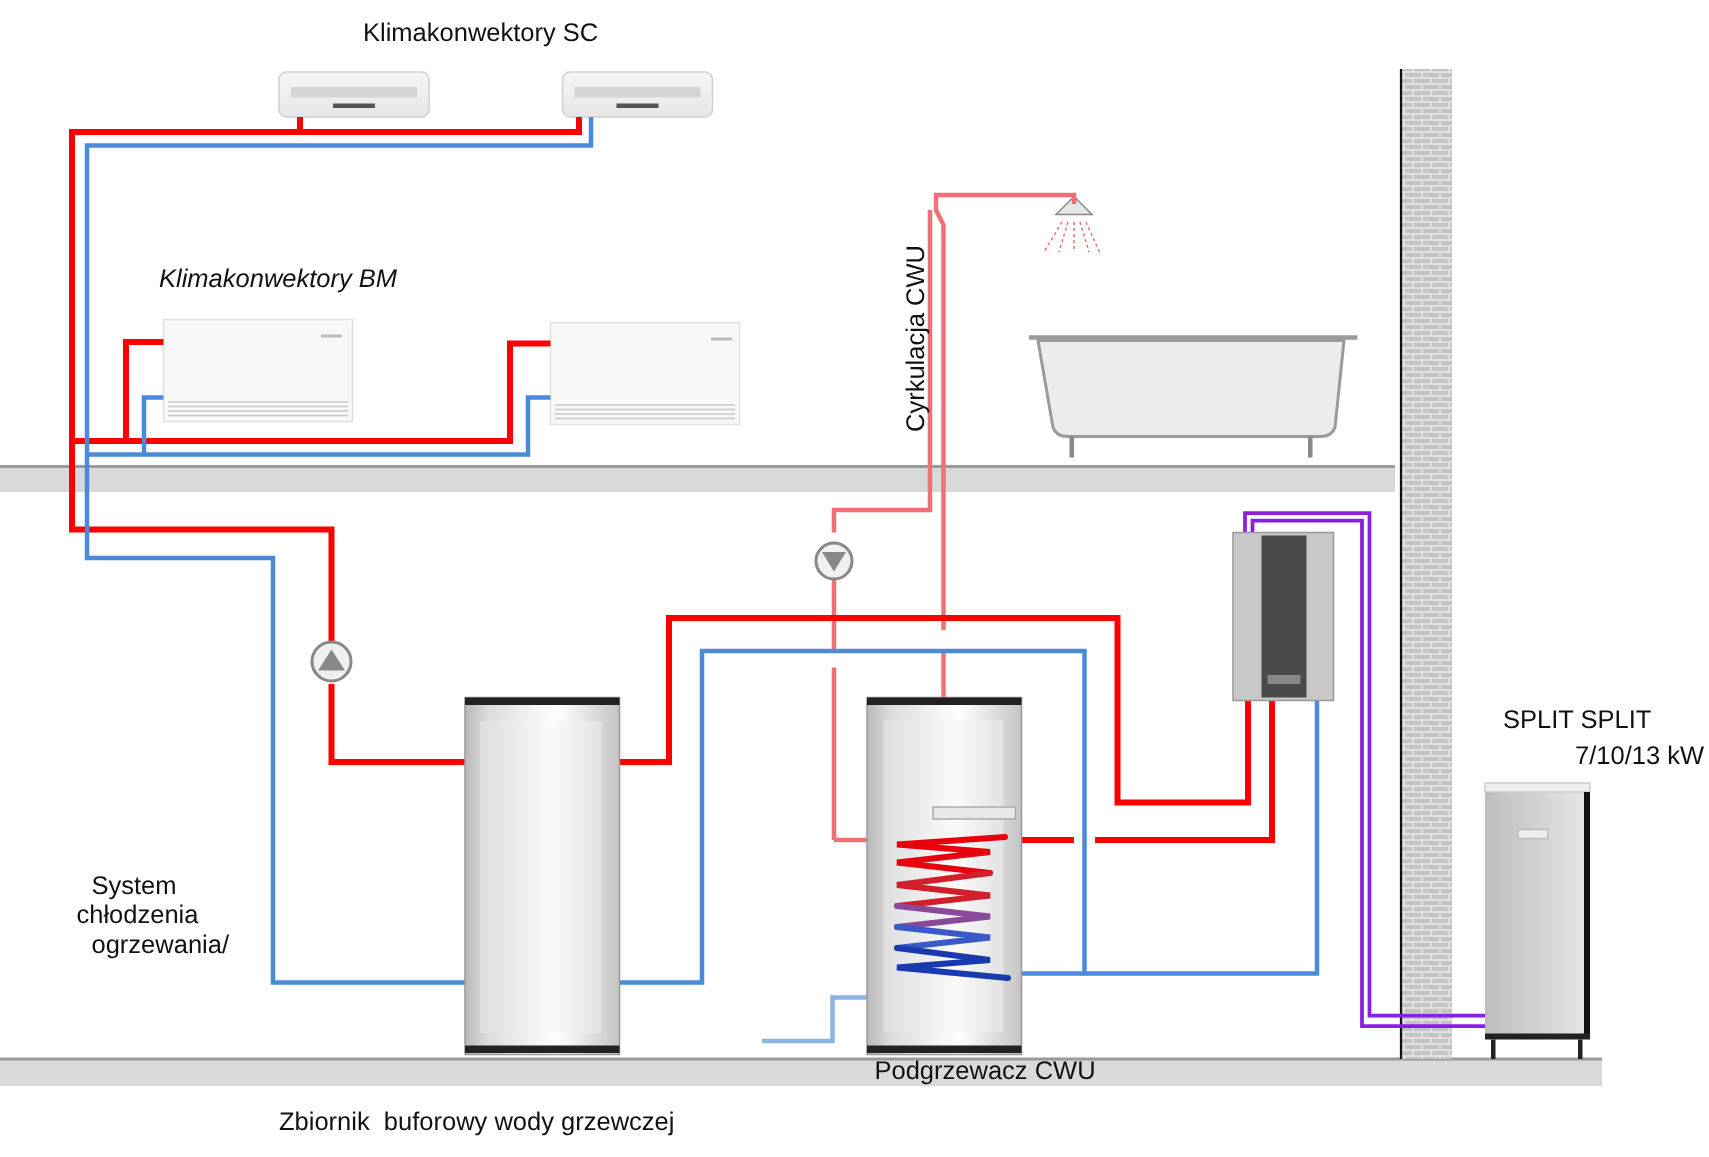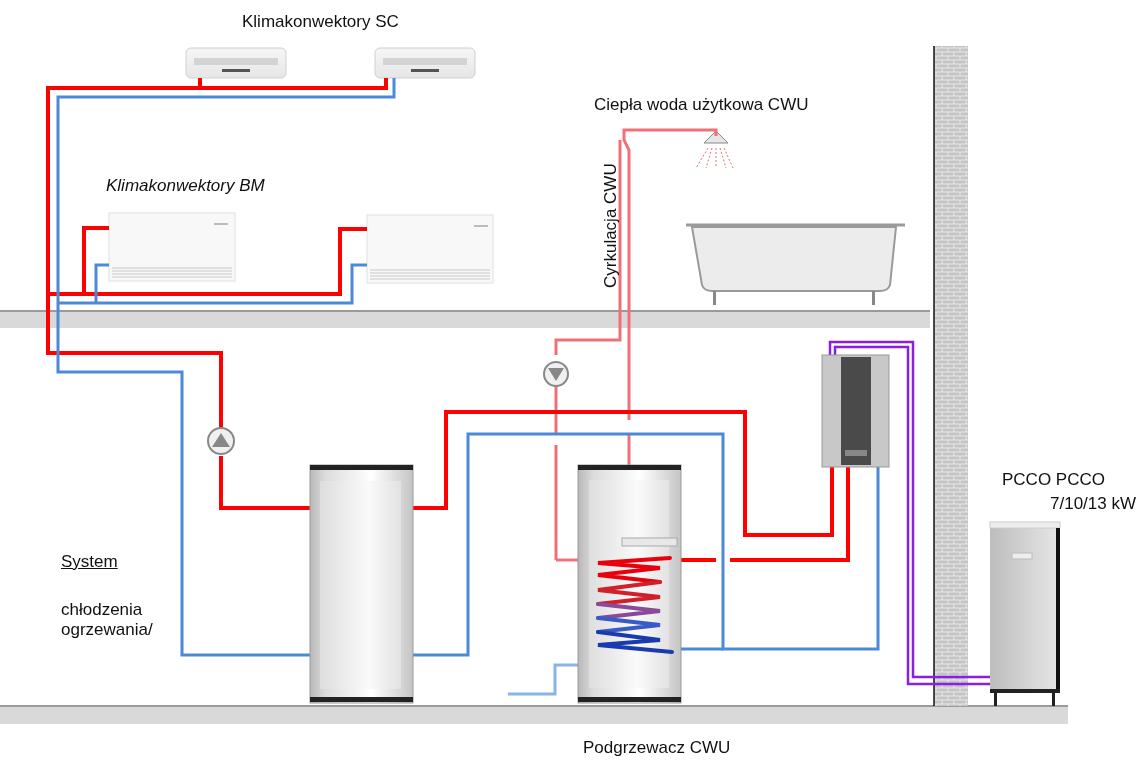--- a/index.html
+++ b/index.html
@@ -180,21 +180,21 @@
     <rect x="1056" y="528" width="4" height="163" fill="#111"></rect>
     <rect x="990" y="689" width="70" height="4" fill="#222"></rect>
     <rect x="994" y="693" width="3" height="13" fill="#222"></rect>
     <rect x="1052" y="693" width="3" height="13" fill="#222"></rect>
     <rect x="1012" y="553" width="20" height="6" fill="#eee" stroke="#bbb"></rect>
   </g>
 </svg>
 
 <div class="lbl" style="left:242px;top:11px;">Klimakonwektory SC</div>
 <div class="lbl" style="left:106px;top:175px;font-style:italic;">Klimakonwektory BM</div>
-<div class="lbl" style="left:594px;top:94px;">Ciepła woda użytkowa CWU</div>
 <div class="lbl" style="left:600px;top:288px;transform-origin:0 0;transform:rotate(-90deg);">Cyrkulacja CWU</div>
-<div class="lbl" style="left:61px;top:551px;text-decoration:underline;">System</div>
+<div class="lbl" style="left:61px;top:580px;">System</div>
 <div class="lbl" style="left:61px;top:575px;margin-top:44px;">ogrzewania/</div>
-<div class="lbl" style="left:61px;top:599px;">chłodzenia</div>
-<div class="lbl" style="left:583px;top:737px;">Podgrzewacz CWU</div>
-<div class="lbl" style="left:1002px;top:469px;">PCCO PCCO</div>
+<div class="lbl" style="left:51px;top:599px;">chłodzenia</div>
+<div class="lbl" style="left:186px;top:737px;white-space:pre;">Zbiornik  buforowy wody grzewczej</div>
+<div class="lbl" style="left:583px;top:703px;">Podgrzewacz CWU</div>
+<div class="lbl" style="left:1002px;top:469px;">SPLIT SPLIT</div>
 <div class="lbl" style="left:1002px;top:493px;margin-left:48px;">7/10/13 kW</div>
 </div>
 
 </body></html>

